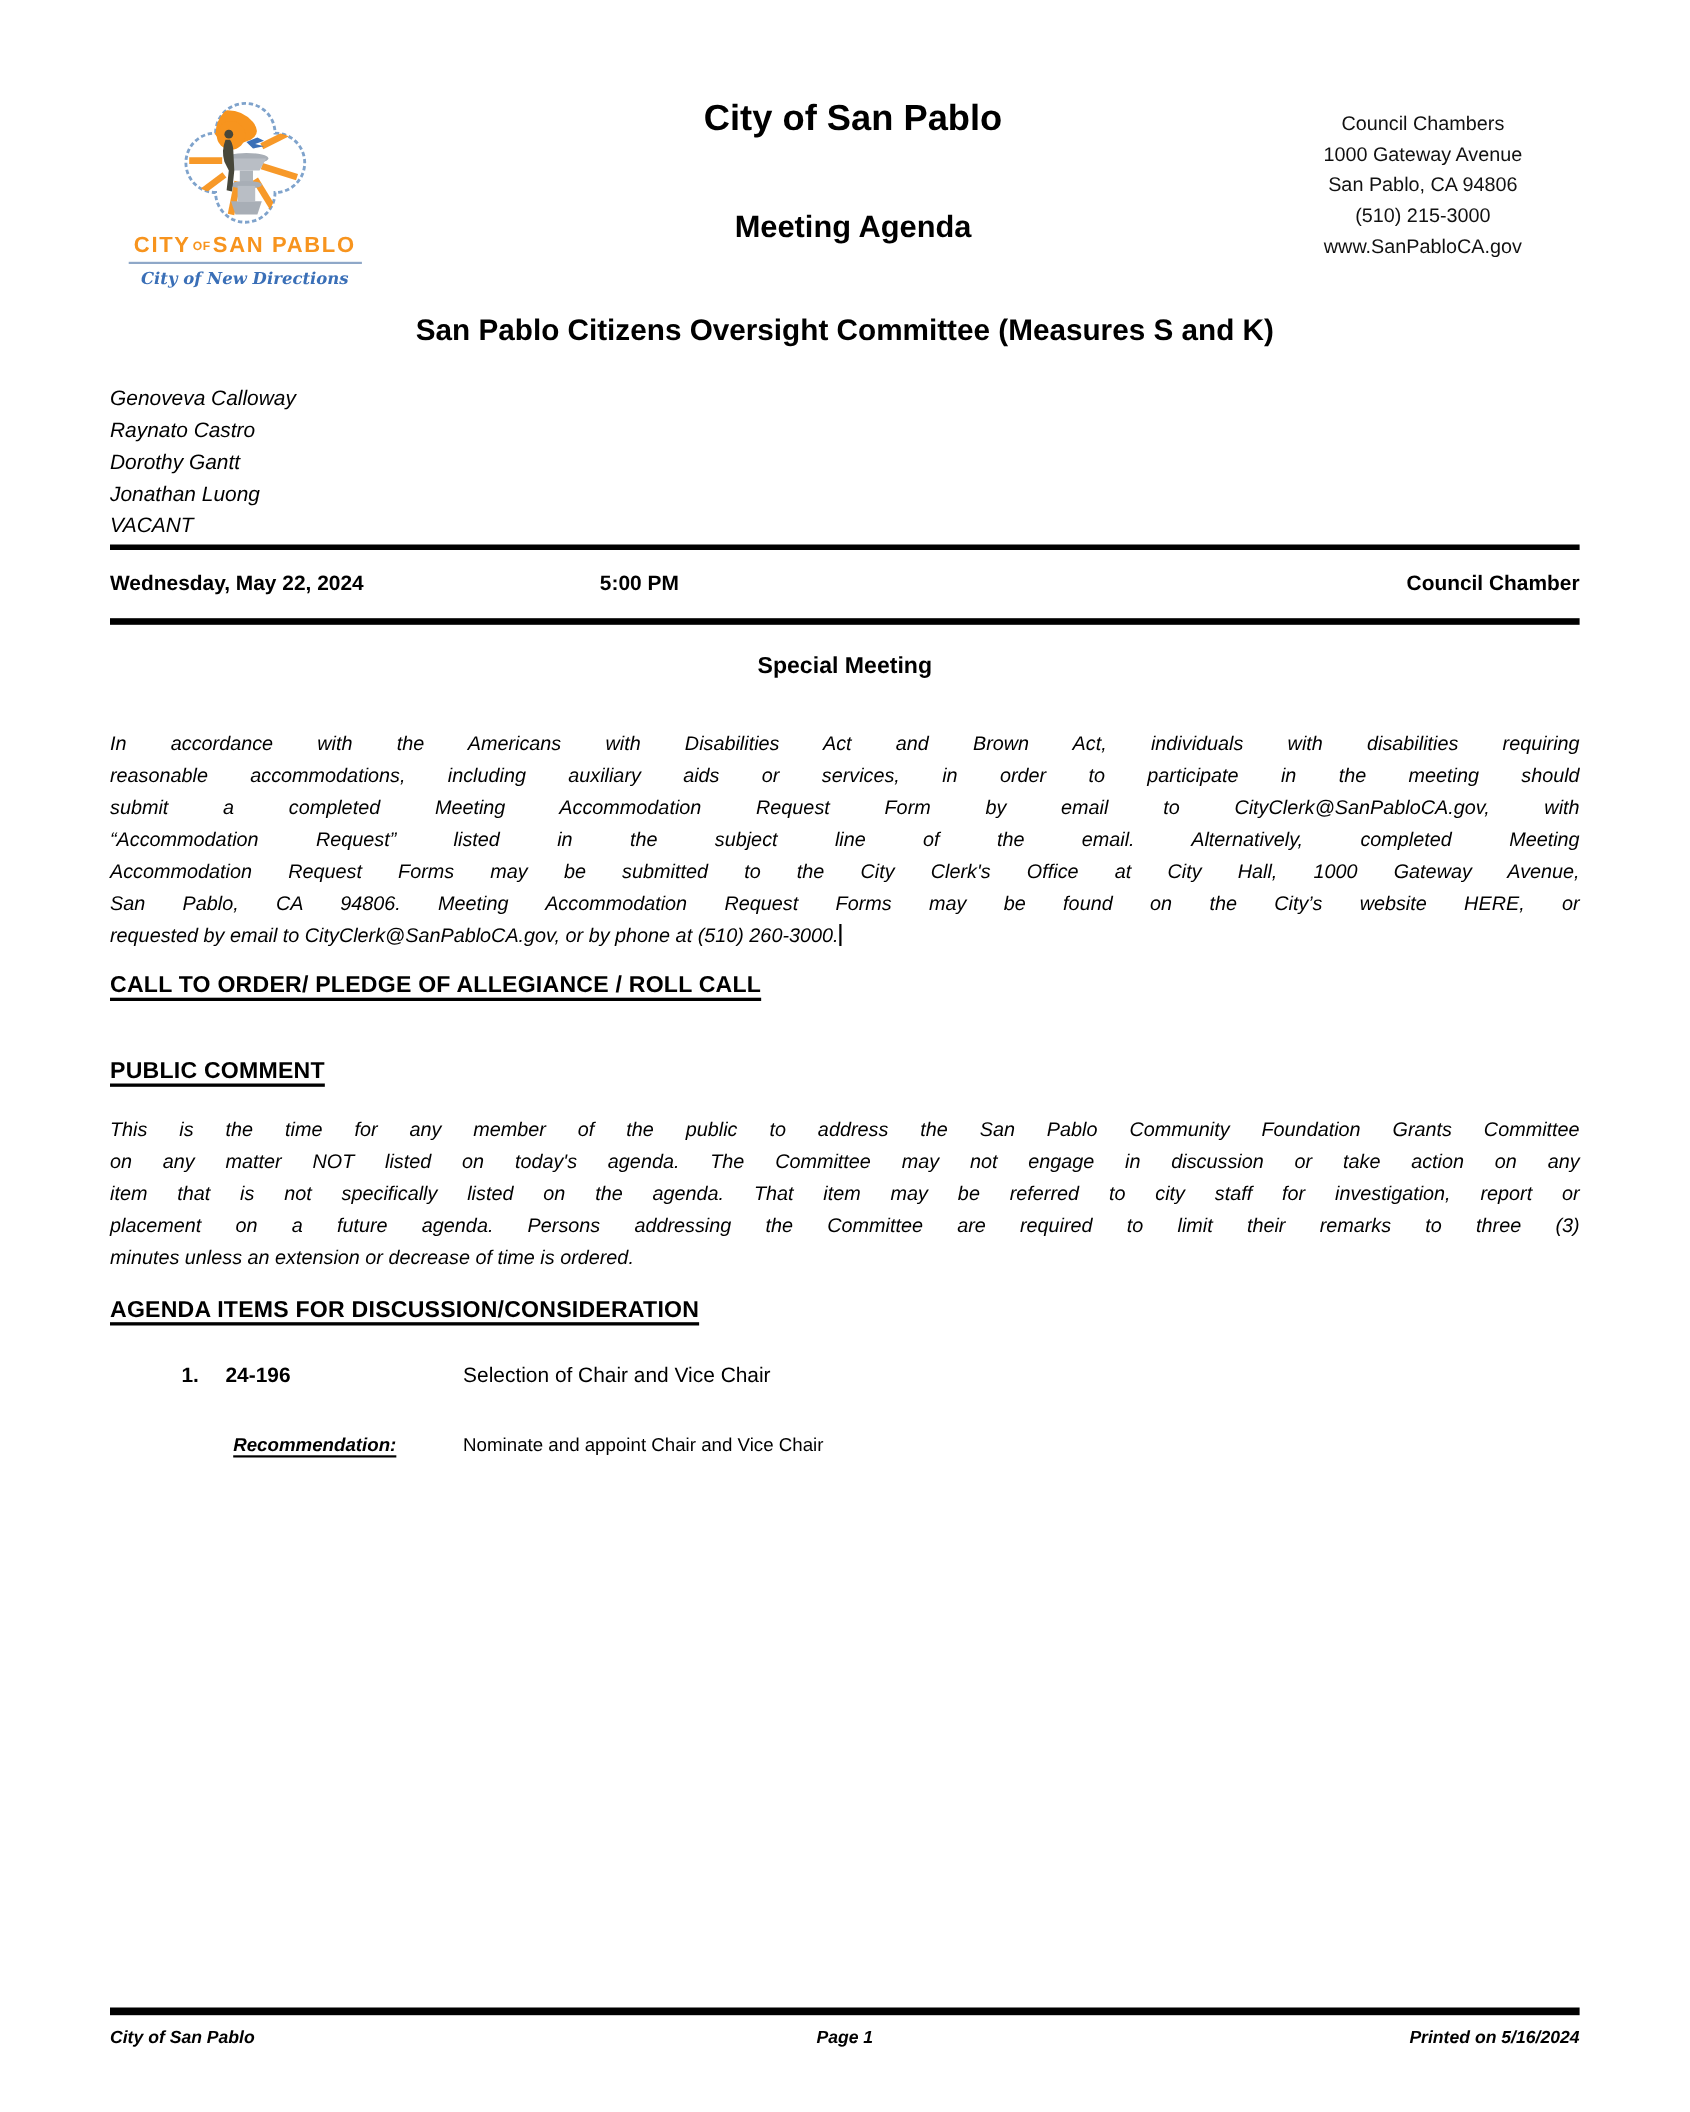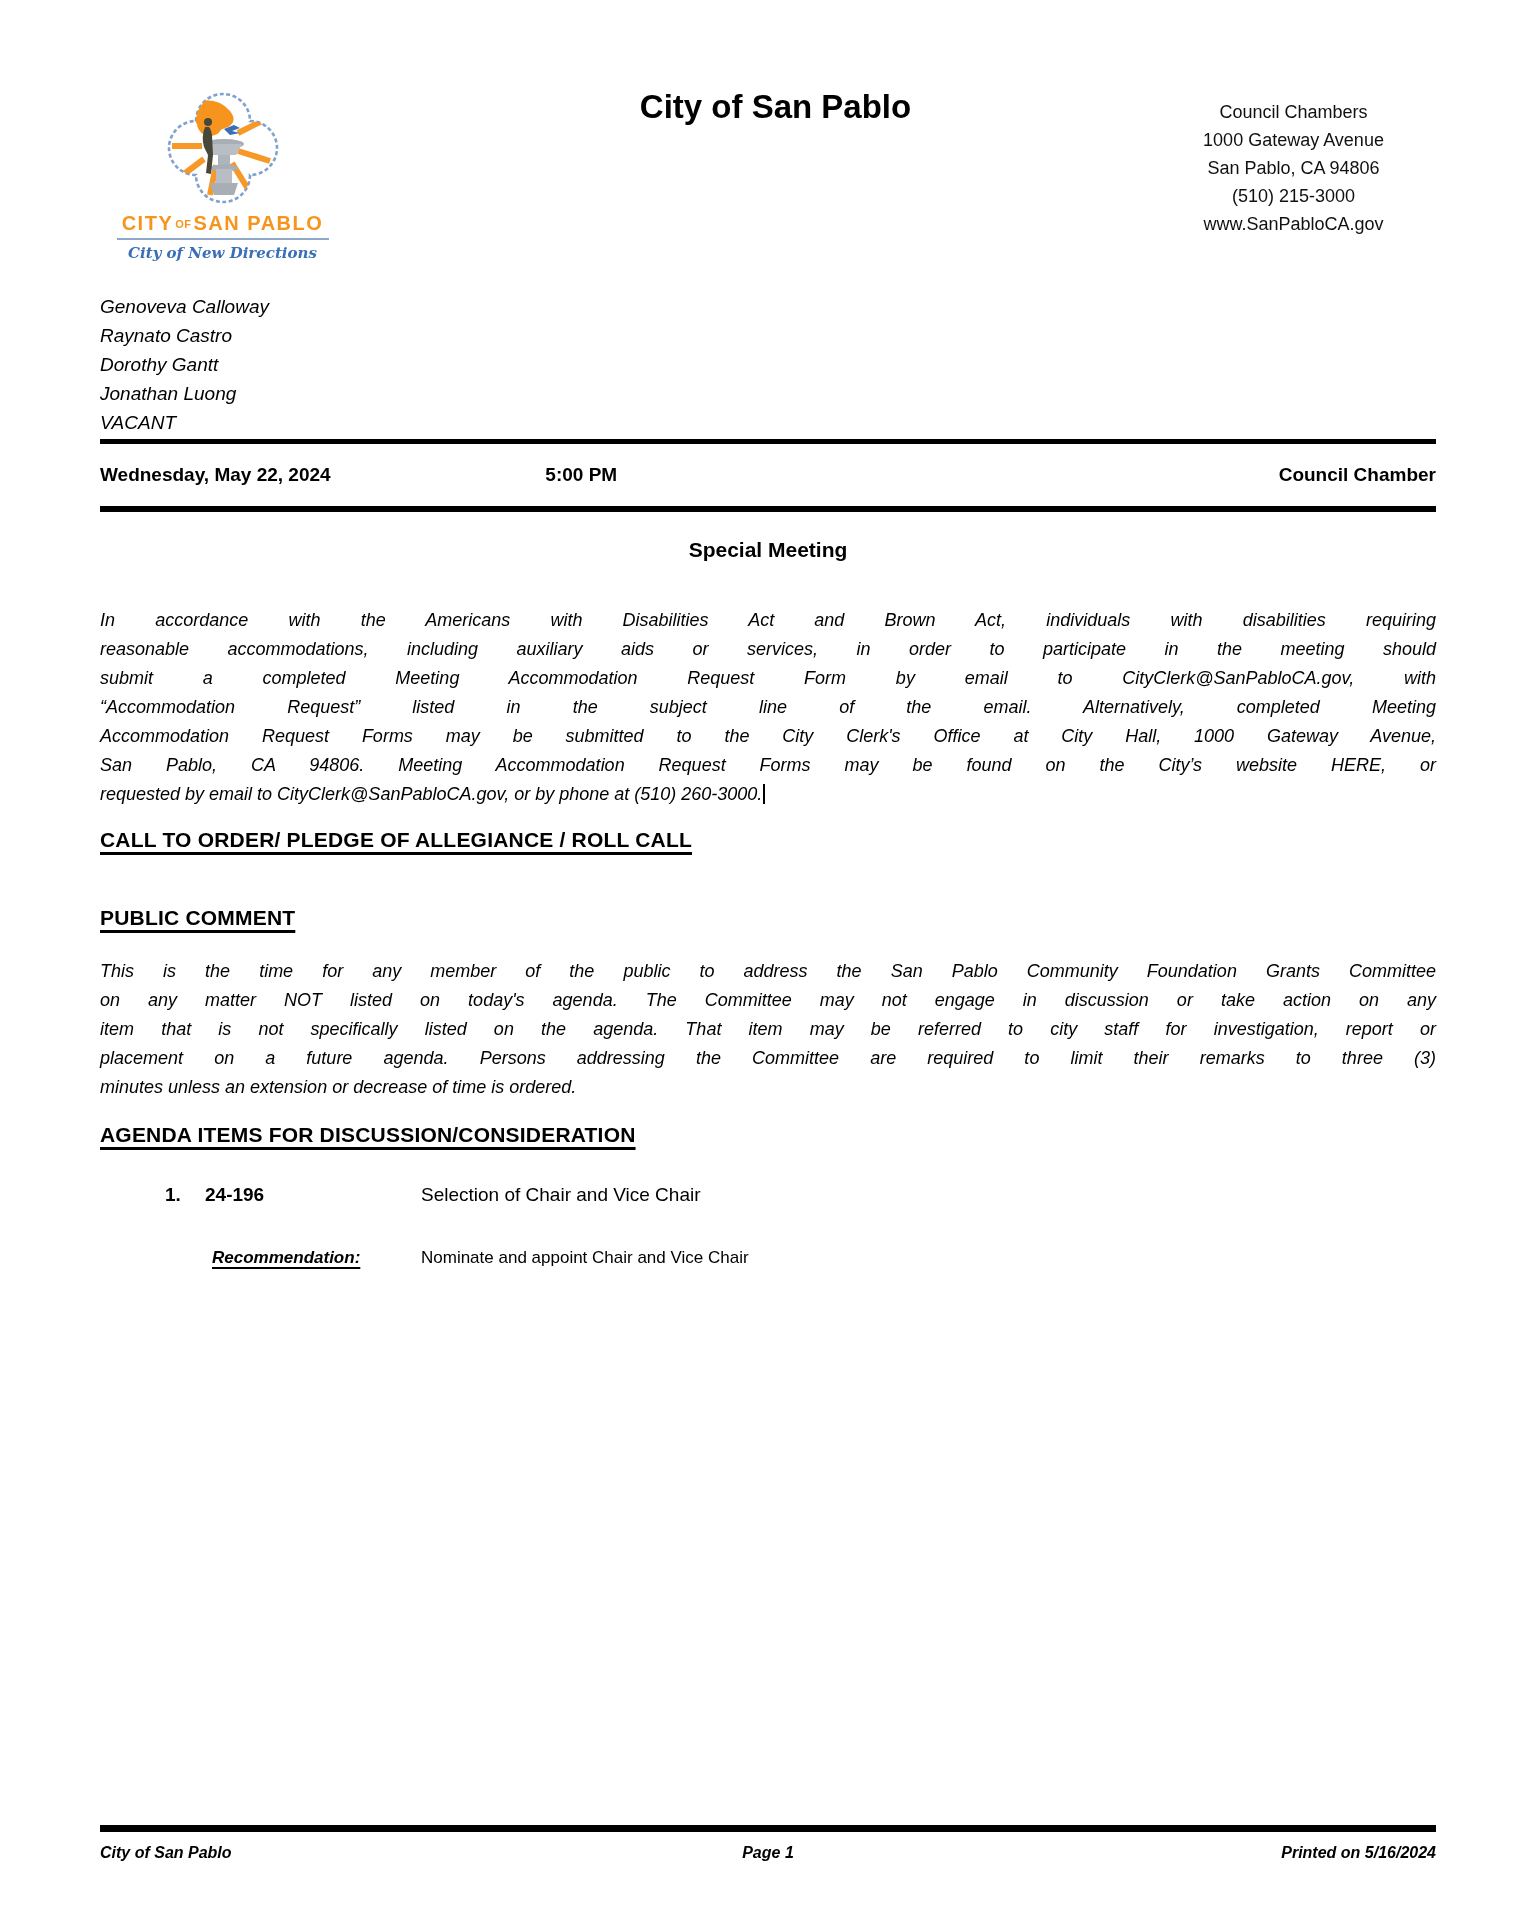--- a/index.html
+++ b/index.html
@@ -136,31 +136,33 @@
           <path d="M41,38 Q37,48 40,58 L44,66 L42,84 L47,85 L49,66 L48,46 Q47,40 45,38 Z" fill="#47473A"></path>
         </g>
       </svg>
       <div class="logo-wordmark"><span>CITY</span><span class="logo-of">OF</span><span>SAN PABLO</span></div>
       <div class="logo-rule"></div>
       <div class="logo-tagline">City of New Directions</div>
     </div>
 
     <div class="header-center">
       <div class="doc-title">City of San Pablo</div>
+      <div class="doc-type">Meeting Agenda</div>
     </div>
 
     <div class="venue-block">
       <div>Council Chambers</div>
       <div>1000 Gateway Avenue</div>
       <div>San Pablo, CA 94806</div>
       <div>(510) 215-3000</div>
       <div>www.SanPabloCA.gov</div>
     </div>
   </header>
 
+  <div class="committee-title">San Pablo Citizens Oversight Committee (Measures S and K)</div>
   <div class="members">
     <div>Genoveva Calloway</div>
     <div>Raynato Castro</div>
     <div>Dorothy Gantt</div>
     <div>Jonathan Luong</div>
     <div>VACANT</div>
   </div>
 
   <div class="rule-top"></div>
   <div class="meeting-row">

